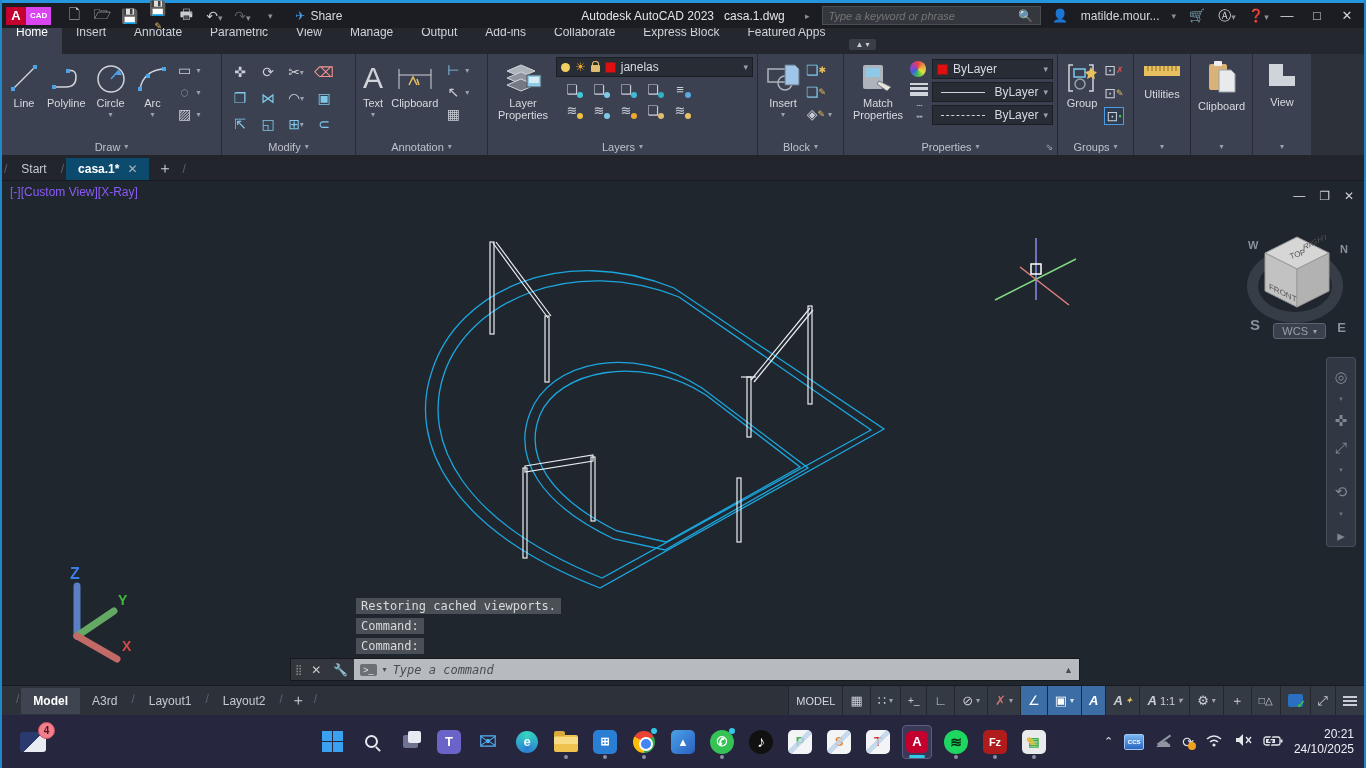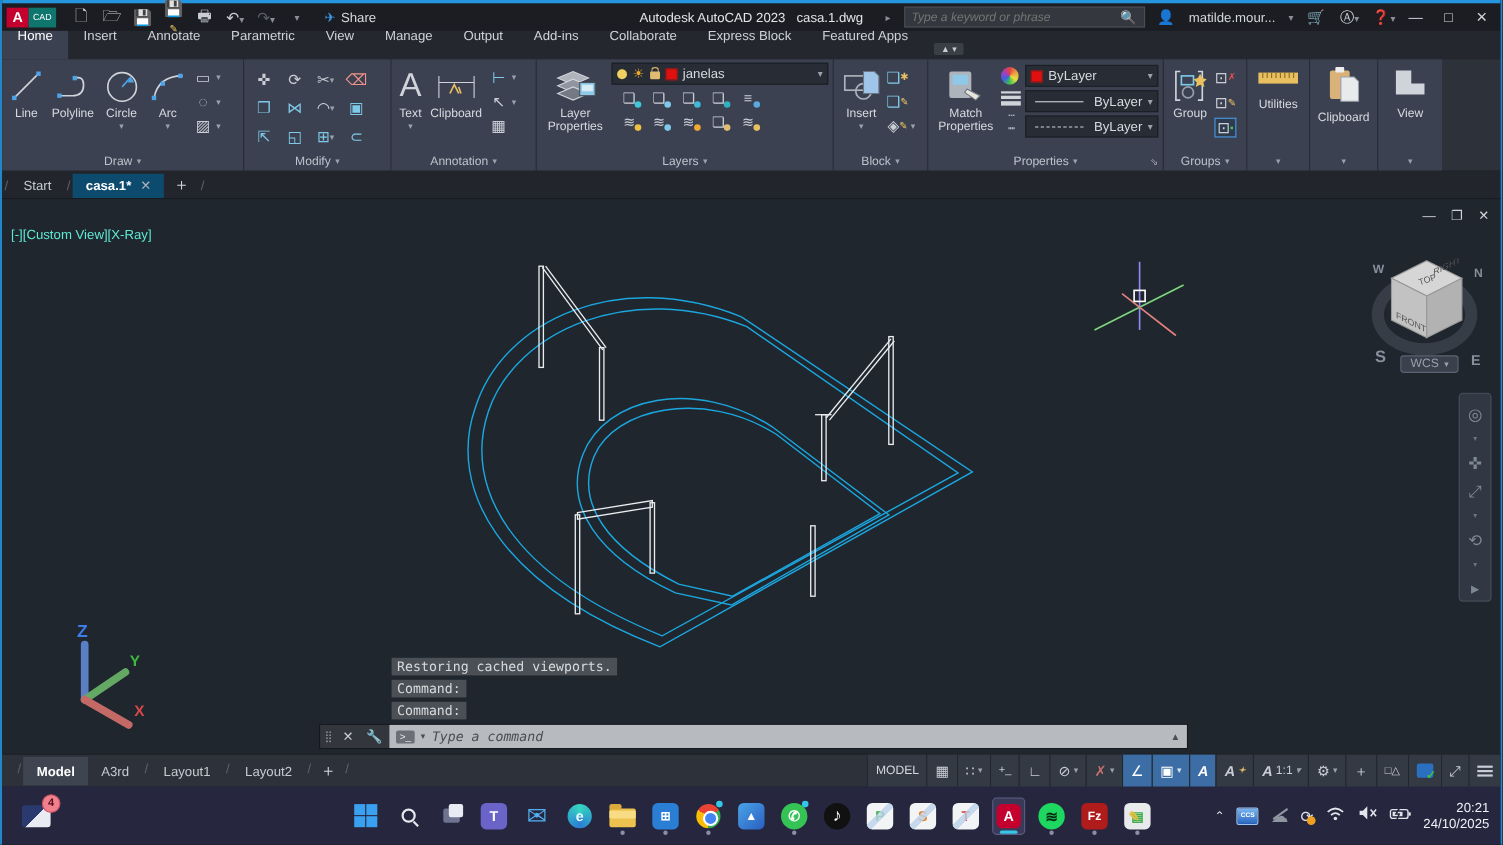--- a/index.html
+++ b/index.html
@@ -3,21 +3,21 @@
 <meta charset="utf-8">
 <style>
   *{margin:0;padding:0;box-sizing:border-box}
   html,body{width:1366px;height:768px;overflow:hidden;background:#15171b;font-family:"Liberation Sans",sans-serif}
   .app{position:relative;width:1366px;height:768px;background:#21262e;border-left:2px solid #2187c8;border-right:2px solid #2187c8}
 
   
   .titlebar{position:relative;height:28px;background:#1b1d22;border-top:3px solid #2596dd;display:flex;align-items:center;color:#d4d7db;font-size:12px}
   .acad-logo{display:flex;align-items:center;margin-left:4px}
   .acad-a{background:#c4002e;color:#fff;font-weight:bold;width:20px;height:18px;display:flex;align-items:center;justify-content:center;font-size:13px}
-  .acad-cad{background:#0f766e;color:#fff;font-size:8px;font-weight:normal;height:18px;display:flex;align-items:center;padding:0 4px}
+  .acad-cad{background:#d946ef;color:#fff;font-size:8px;font-weight:bold;height:18px;display:flex;align-items:center;padding:0 4px}
   .qat{display:flex;align-items:center;gap:10px;margin-left:14px;color:#c9cdd3;font-size:14px}
   .qat .qi{width:18px;text-align:center;cursor:pointer}
   .qat .dis{color:#5a5f66}
   .share{display:flex;align-items:center;gap:5px;margin-left:16px;color:#d8dbde}
   .share .plane{color:#3d9be9}
   .t-title{position:absolute;left:0;right:0;text-align:center;pointer-events:none;color:#e2e4e7;font-size:12px}
   .t-right{position:absolute;right:8px;display:flex;align-items:center;gap:12px;font-size:12px}
   .searchbox{display:flex;align-items:center;background:#34373d;border:1px solid #4a4e55;width:219px;height:19px;padding:0 6px;gap:6px}
   .searchbox input{flex:1;background:transparent;border:none;outline:none;color:#9da2a9;font-style:italic;font-size:11px;font-family:"Liberation Sans",sans-serif}
   .mag{color:#c9cdd3}
@@ -70,21 +70,21 @@
   
   .filetabs{height:26px;background:#22252b;display:flex;align-items:flex-end;color:#c6cad1;font-size:12px;border-bottom:1px solid #171a1f}
   .slash{color:#5b626c;margin:0 2px 4px 2px}
   .ftab{padding:4px 12px;cursor:pointer;display:flex;gap:8px;align-items:center}
   .ftab.active{background:#0c4a6e;color:#fff;font-weight:bold}
   .ftab .x{color:#aeb3ba;font-weight:normal}
   .fplus{font-size:15px;color:#cfd3d9;margin:0 8px 2px 8px;cursor:pointer}
 
   
   .canvas{position:relative;height:504px;background:#20262e;overflow:hidden}
-  .vp-label{position:absolute;left:8px;top:25px;color:#5eead4;font-size:12px}
+  .vp-label{position:absolute;left:8px;top:4px;color:#8b5cf6;font-size:12px}
   .vp-ctrl{position:absolute;right:10px;top:8px;display:flex;gap:14px;color:#cfd3d8;font-size:12px}
   .histline{position:absolute;left:354px;background:rgba(84,88,94,.85);color:#d8dadc;font-family:"DejaVu Sans Mono",monospace;font-size:12px;padding:1px 5px;white-space:pre}
   .cmdbar{position:absolute;left:288px;top:477px;width:790px;height:23px;display:flex;align-items:center;background:#33363c;border:1px solid #16181c}
   .cmd-grip{color:#8a8f96;font-size:10px;letter-spacing:-1px;padding:0 4px}
   .cmd-x{color:#c9cdd3;padding:0 6px;font-size:12px}
   .cmd-wr{color:#b9bec5;padding:0 6px;font-size:12px}
   .cmd-input{flex:1;height:100%;background:#b7babe;display:flex;align-items:center;gap:6px;padding:0 6px;color:#3a3d42}
   .cmd-chip{background:#6c7076;color:#e8eaec;font-size:9px;padding:1px 3px;border-radius:2px}
   .cmd-input .ph{font-family:"DejaVu Sans Mono",monospace;font-size:12px;font-style:italic;color:#4a4d52}
   .cmd-up{margin-left:auto;color:#4a4d52;font-size:9px}

